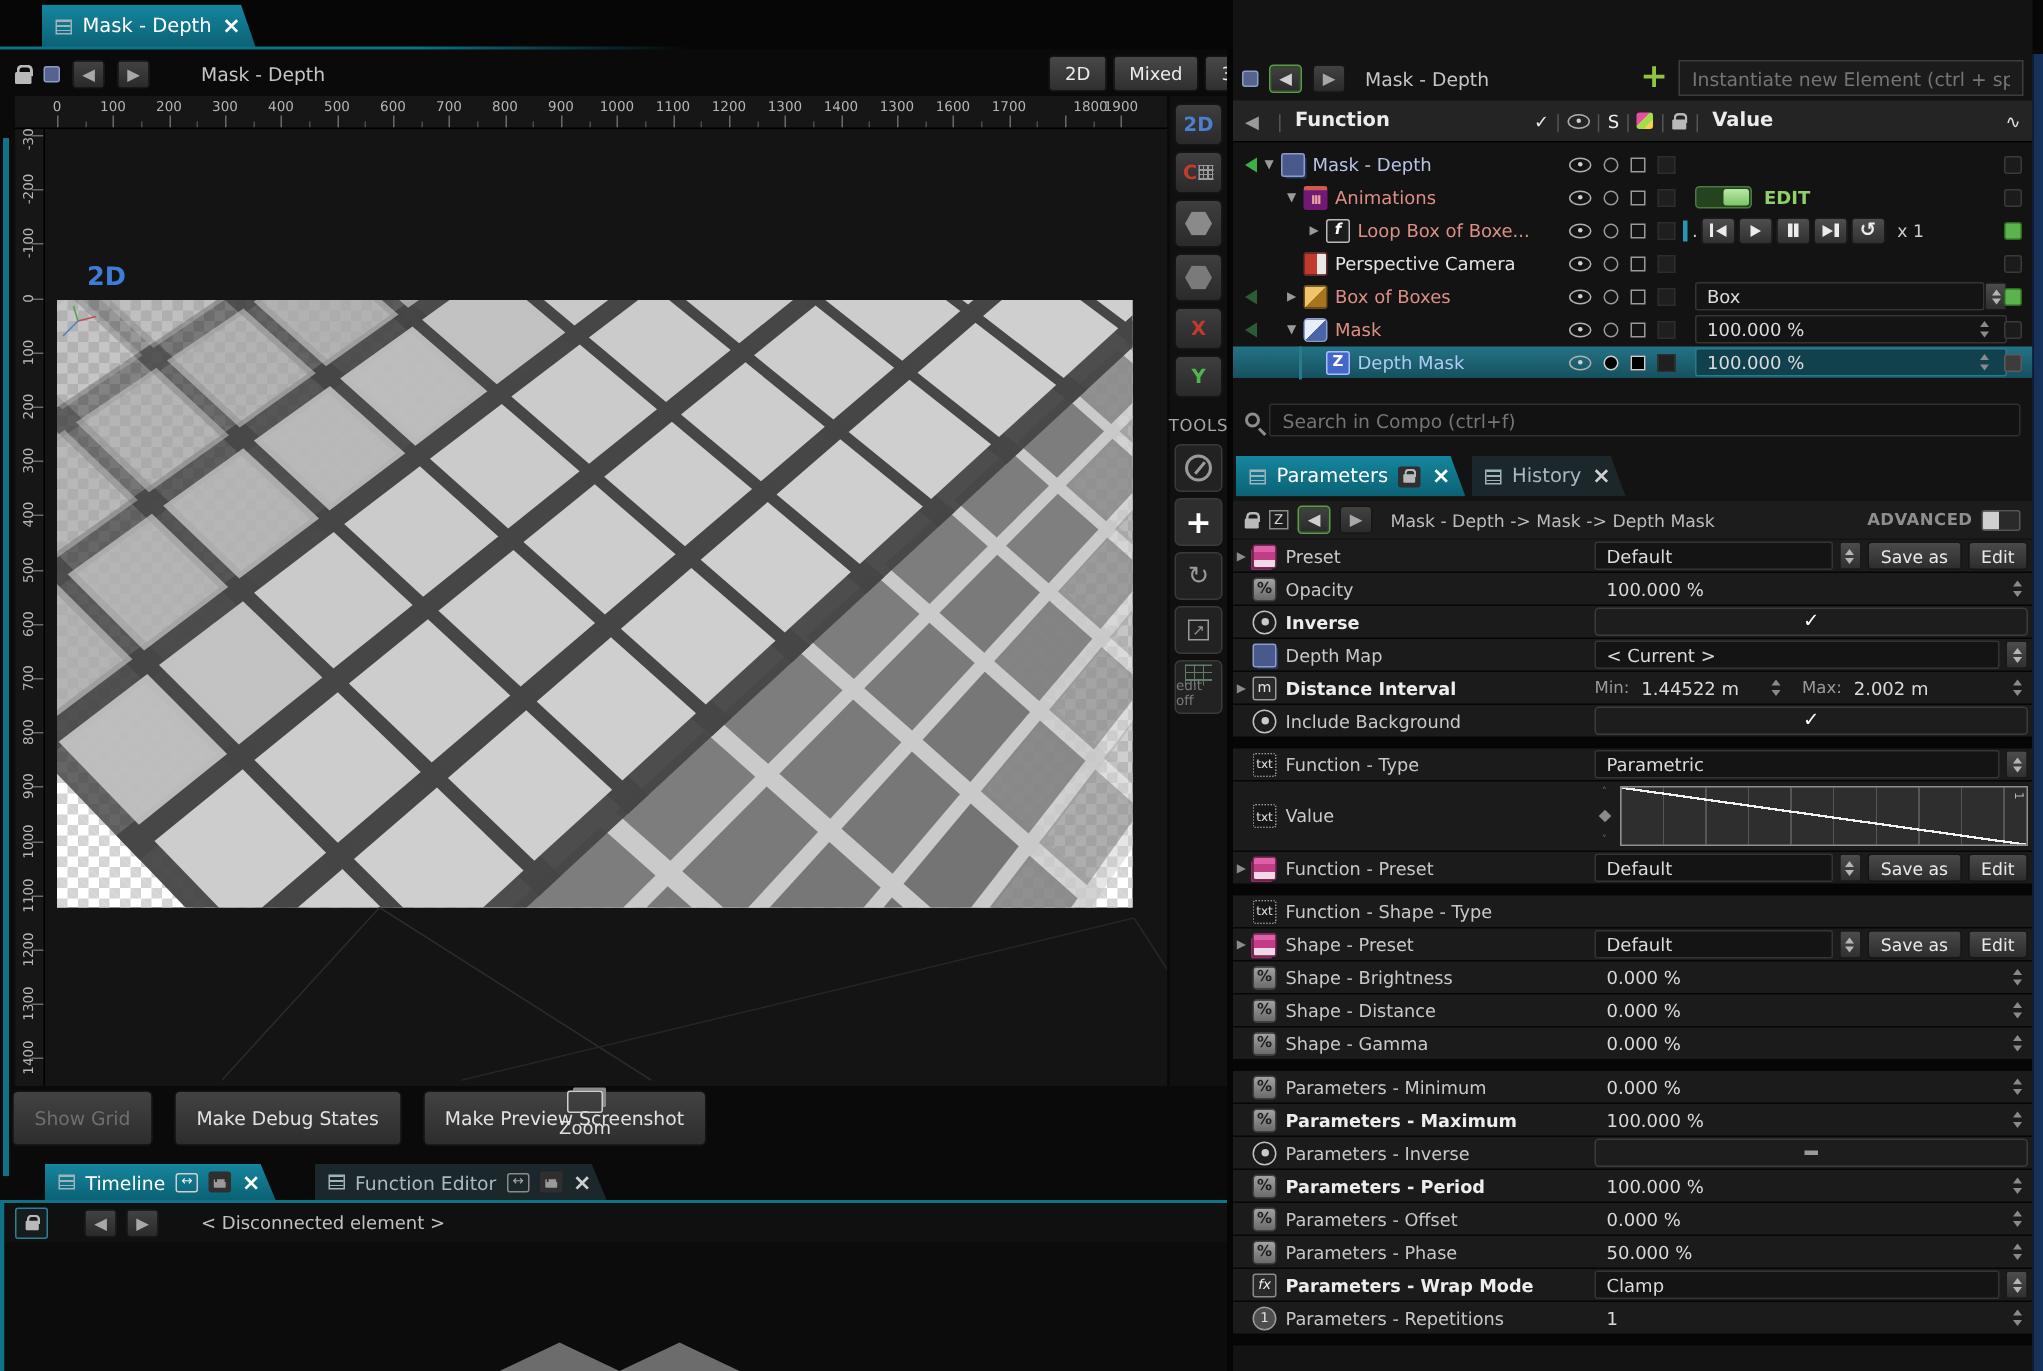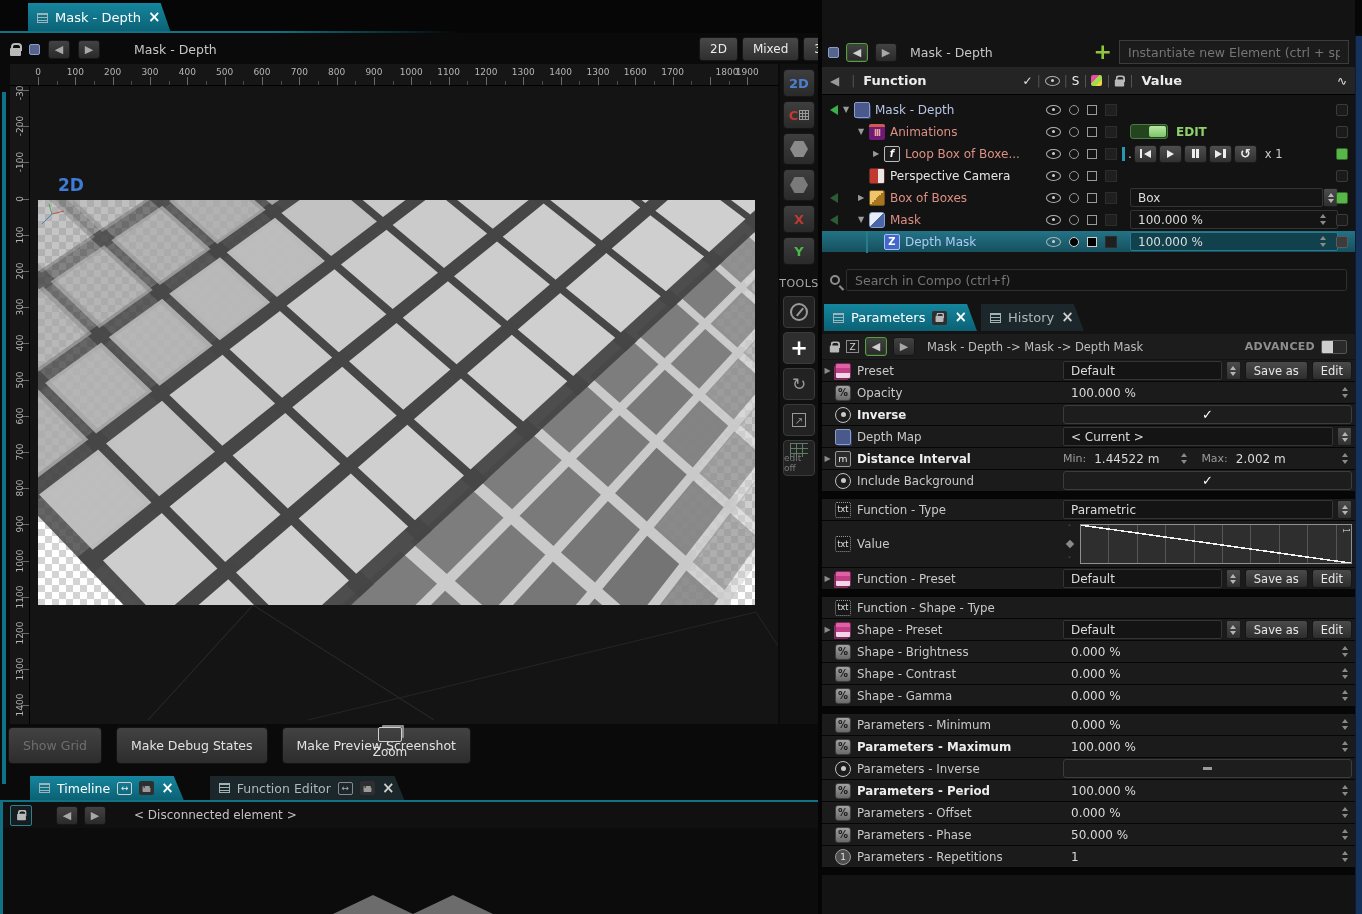--- a/index.html
+++ b/index.html
@@ -1057,21 +1057,21 @@
               <span class="numtext">0.000 %</span>
               <span class="spin">
                 <span class="tri-u"></span>
                 <span class="tri-d"></span>
               </span>
             </span>
           </div>
           <div class="prow">
             <span class="pexp"></span>
             <span class="ic ic-percent">%</span>
-            <span class="plabel">Shape - Contrast</span>
+            <span class="plabel">Shape - Distance</span>
             <span class="pval">
               <span class="numtext">0.000 %</span>
               <span class="spin">
                 <span class="tri-u"></span>
                 <span class="tri-d"></span>
               </span>
             </span>
           </div>
           <div class="prow">
             <span class="pexp"></span>
@@ -1152,20 +1152,34 @@
             <span class="pval">
               <span class="numtext">50.000 %</span>
               <span class="spin">
                 <span class="tri-u"></span>
                 <span class="tri-d"></span>
               </span>
             </span>
           </div>
           <div class="prow">
             <span class="pexp"></span>
+            <span class="ic ic-fxp">fx</span>
+            <span class="plabel bold">Parameters - Wrap Mode</span>
+            <span class="pval">
+              <span class="field" style="flex: 1 1 0%;">
+                <span>Clamp</span>
+              </span>
+              <span class="stepbox">
+                <span class="tri-u"></span>
+                <span class="tri-d"></span>
+              </span>
+            </span>
+          </div>
+          <div class="prow">
+            <span class="pexp"></span>
             <span class="ic ic-one">1</span>
             <span class="plabel">Parameters - Repetitions</span>
             <span class="pval">
               <span class="numtext">1</span>
               <span class="spin">
                 <span class="tri-u"></span>
                 <span class="tri-d"></span>
               </span>
             </span>
           </div>

